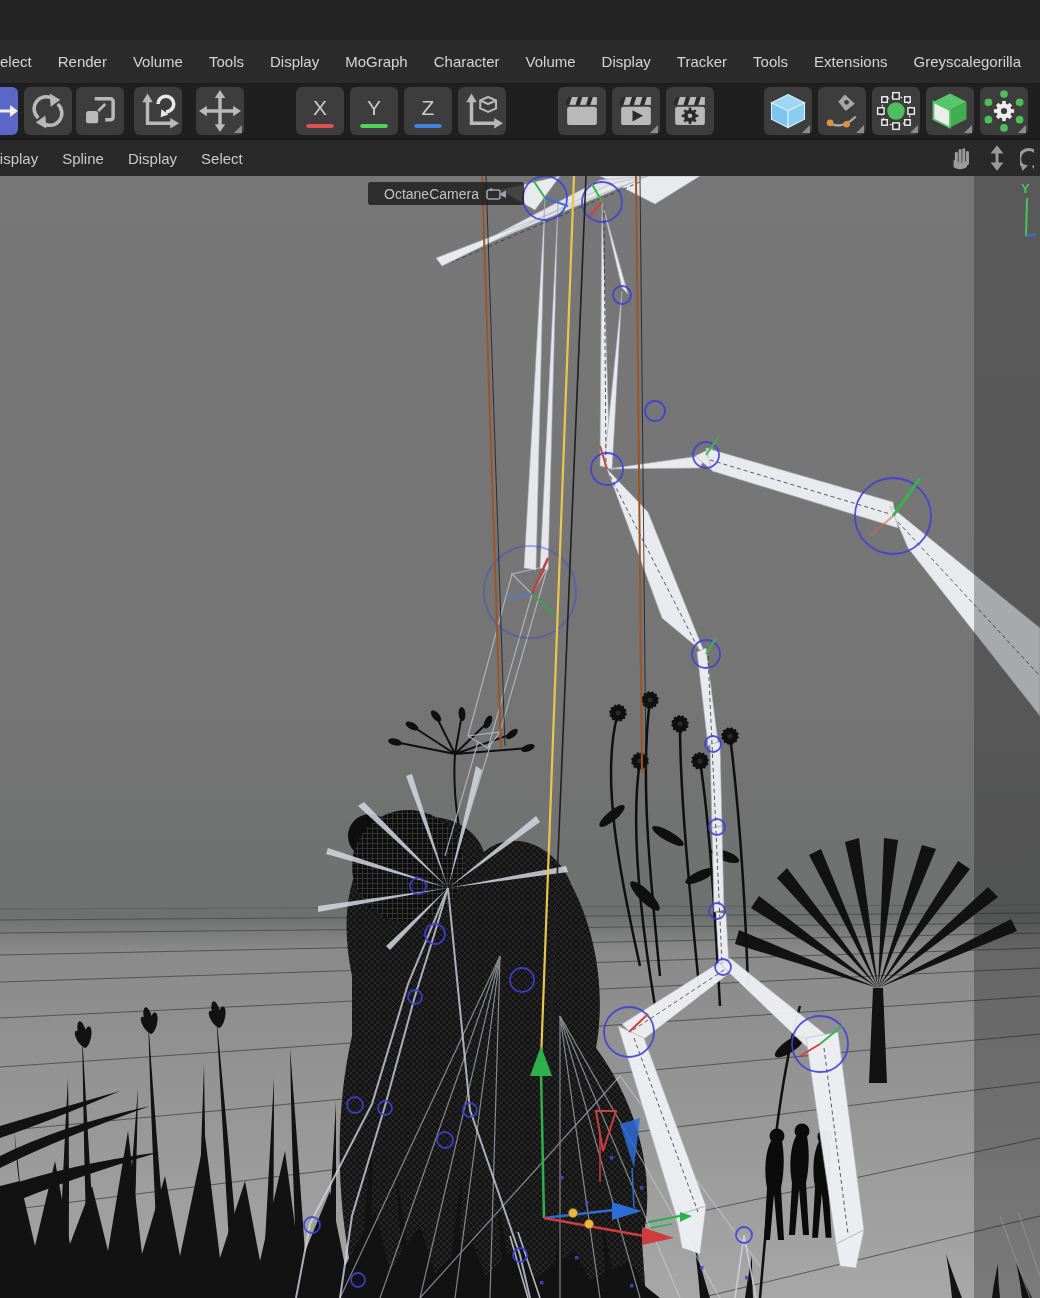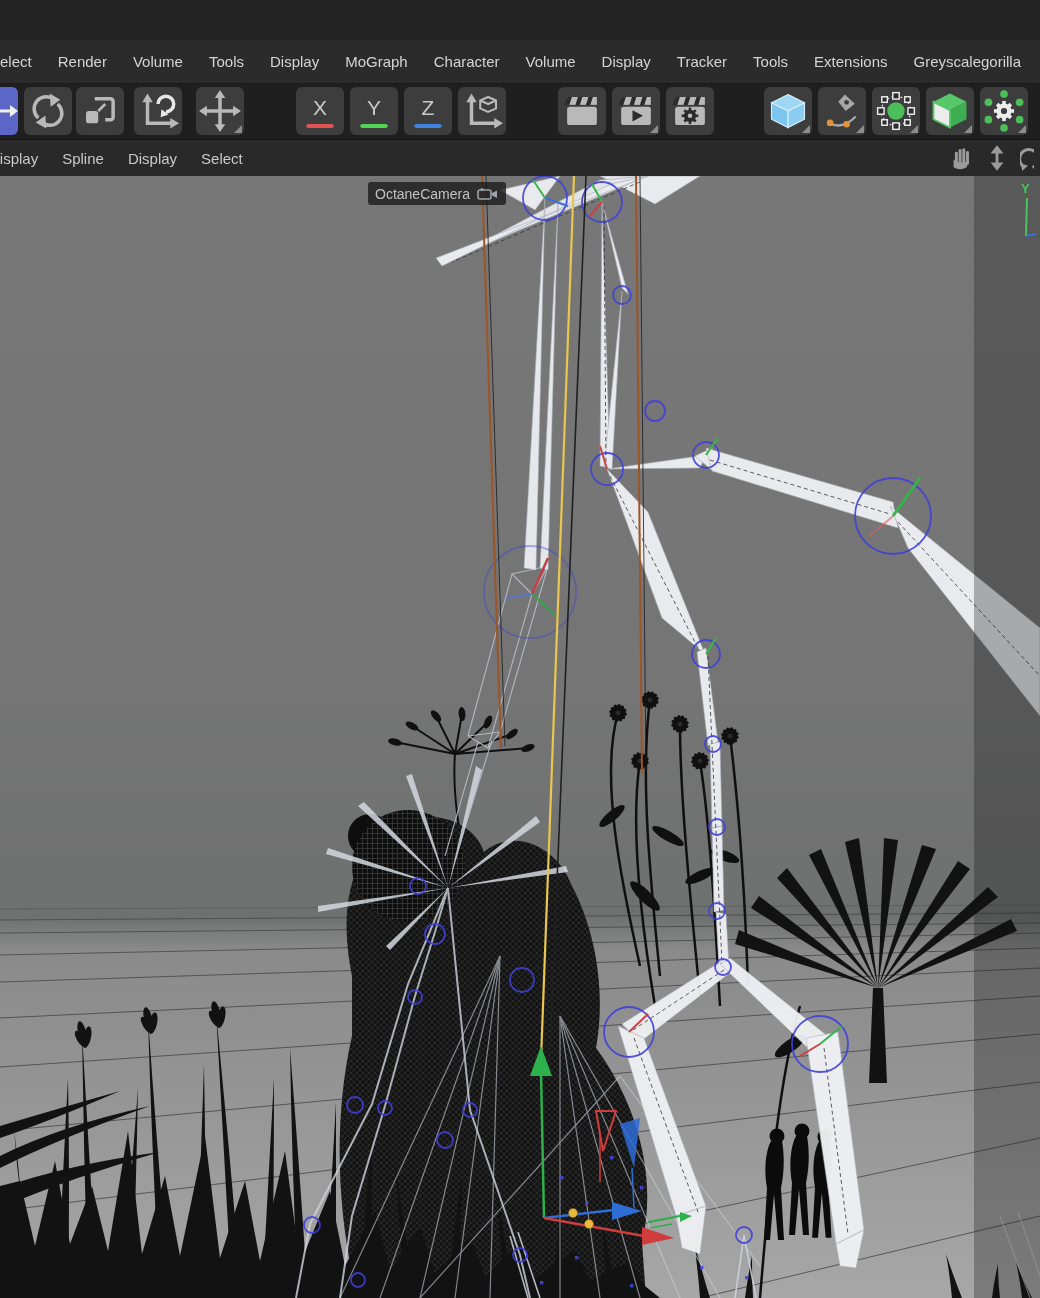--- a/index.html
+++ b/index.html
@@ -31,21 +31,21 @@
   .vpmenu .mi.first { padding-left:0; margin-left:-11px; }
   .vp-nav { position:absolute; right:0; top:0; height:36px; display:flex; align-items:center;
             gap:12px; padding-right:6px; }
 
   
   .viewport { position:absolute; left:0; top:176px; width:1040px; height:1122px;
               background:linear-gradient(#777777 0%, #757575 45%, #6f7070 66%,
                          #8a8a8a 69%, #959595 82%, #a7a7a7 100%); overflow:hidden; }
   .scene { position:absolute; left:0; top:0; }
   .cam-label { position:absolute; left:368px; top:6px; height:23px; display:flex; align-items:center;
-               gap:7px; background:rgba(26,26,26,0.8); border-radius:3px; padding:0 7px;
+               gap:7px; background:rgba(26,26,26,0.8); border-radius:3px; padding:0 16px;
                color:#c2c2c2; font-size:14px; }
 </style>
 </head>
 <body>
 
 <div class="stage">
 
   <div class="titlebar"></div>
 
   <div class="menubar">

